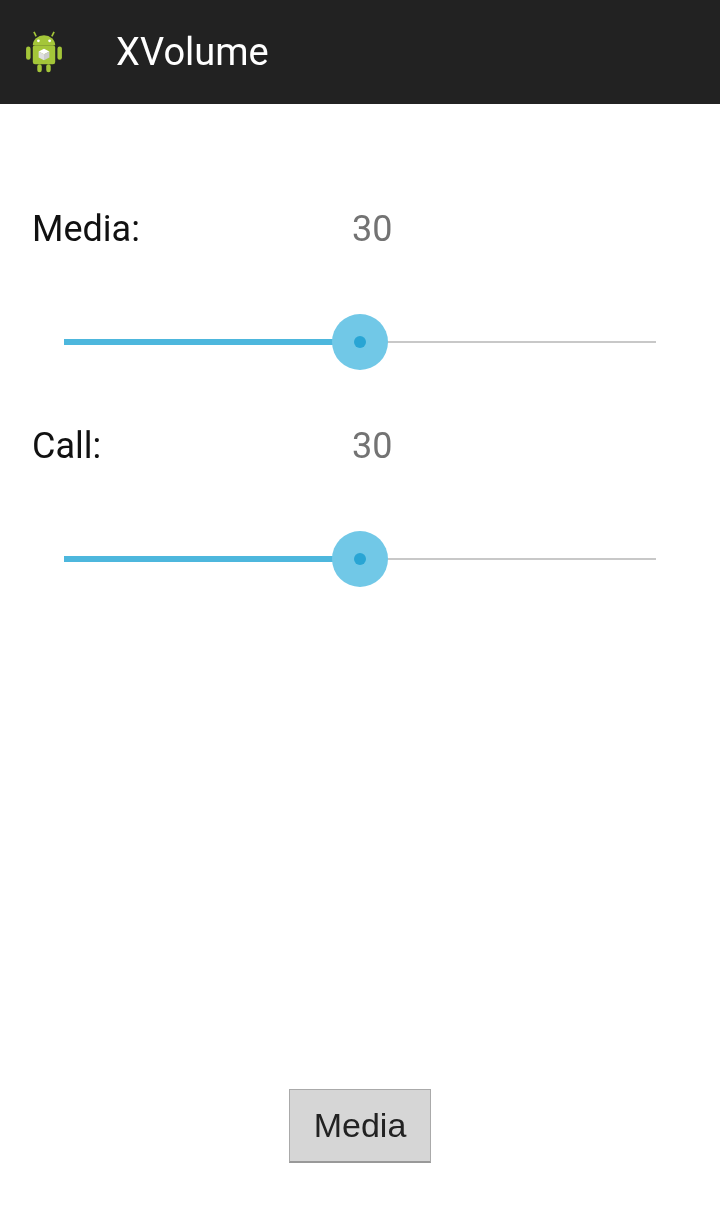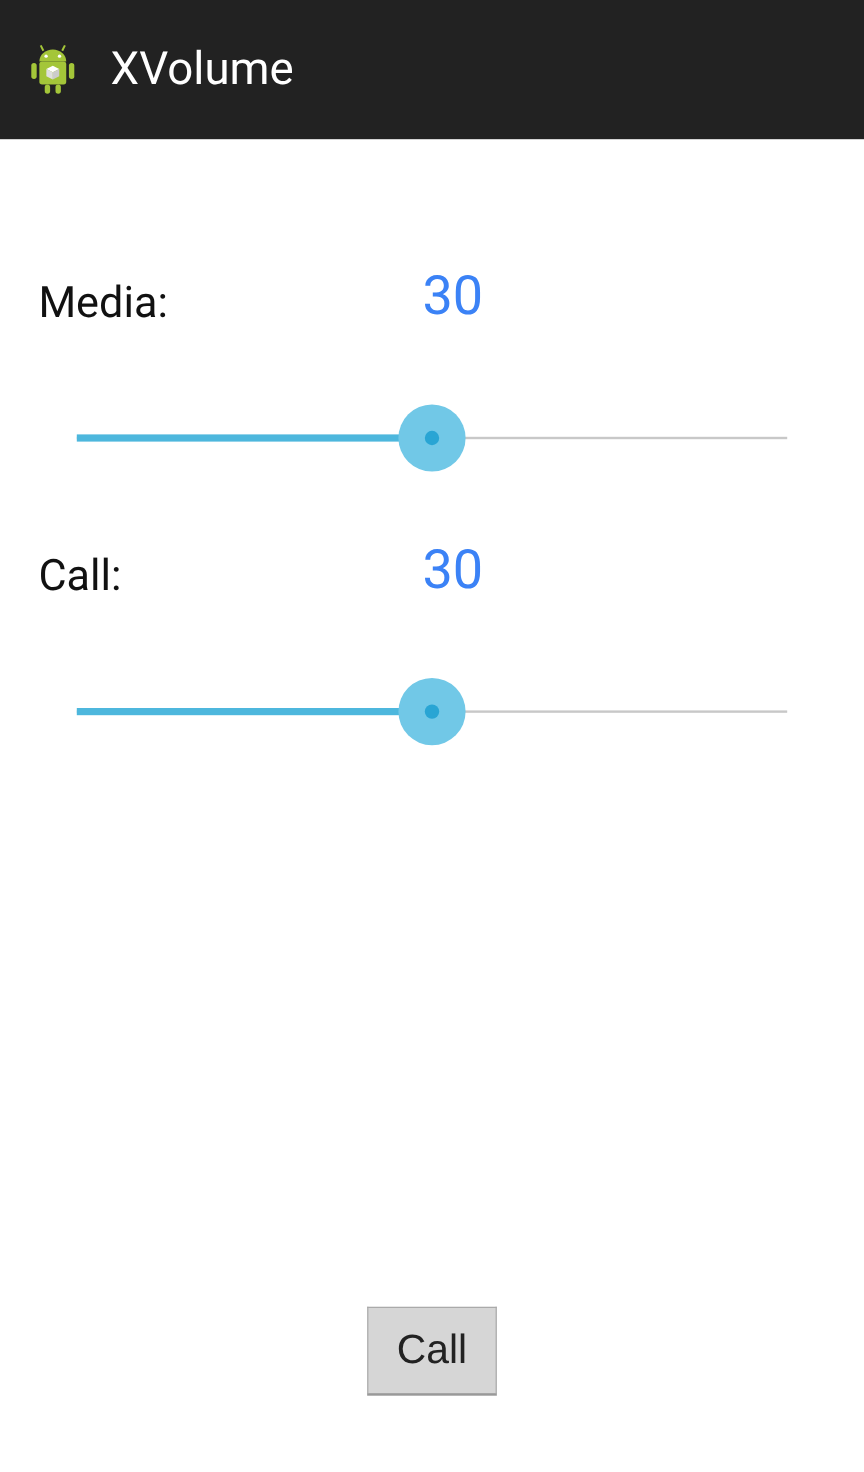--- a/index.html
+++ b/index.html
@@ -11,24 +11,25 @@
       width: 720px;
       height: 1227px;
       font-family: Roboto, Arial, sans-serif;
       background: #fff;
       display: flex;
       flex-direction: column;
       overflow: hidden;
     }
     .action-bar {
       background: #222222;
-      height: 116px;
+      height: 104px;
       display: flex;
       align-items: center;
       padding-left: 16px;
+      gap: 24px;
     }
     .app-icon {
       width: 56px;
       height: 56px;
       margin-right: 20px;
     }
     .app-title {
       color: #fff;
       font-size: 38px;
       font-weight: 400;
@@ -49,22 +50,22 @@
     .slider-row {
       display: flex;
       align-items: flex-end;
     }
     .slider-label {
       font-size: 36px;
       color: #111;
       width: 320px;
     }
     .slider-value {
-      font-size: 45px;
-      color: #3b82f6;
+      font-size: 36px;
+      color: #737373;
     }
     .slider-container {
       position: relative;
       margin-top: 64px;
       padding-left: 32px;
       padding-right: 32px;
       height: 56px;
     }
     .slider-track-bg {
       position: absolute;
@@ -173,16 +174,16 @@
     <div class="slider-container">
       <div class="slider-track-bg"></div>
       <div class="slider-track-fill" style="width: calc((100% - 64px) * 0.5);"></div>
       <div class="slider-thumb" style="left: calc(32px + (100% - 64px) * 0.5);">
         <div class="slider-thumb-inner"></div>
       </div>
     </div>
   </div>
 
   <div class="save-area">
-    <button class="save-btn">Call</button>
+    <button class="save-btn">Media</button>
   </div>
 
 </div>
 
 </body></html>

